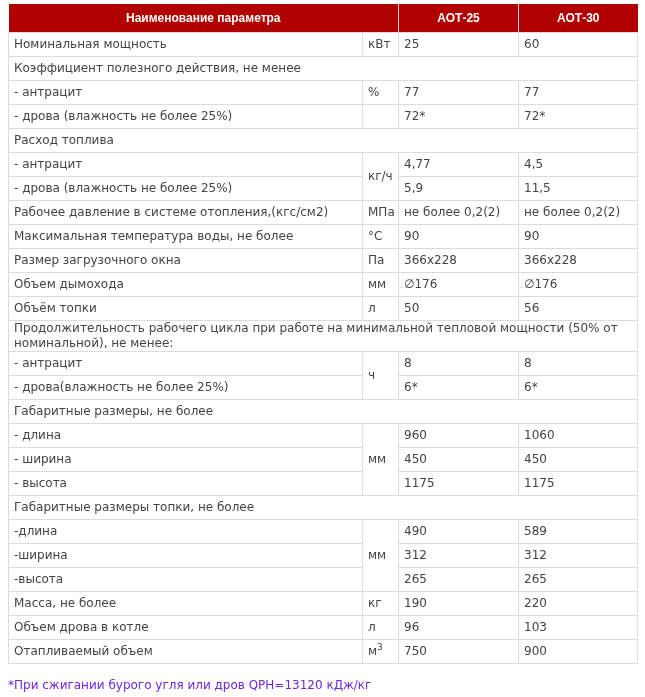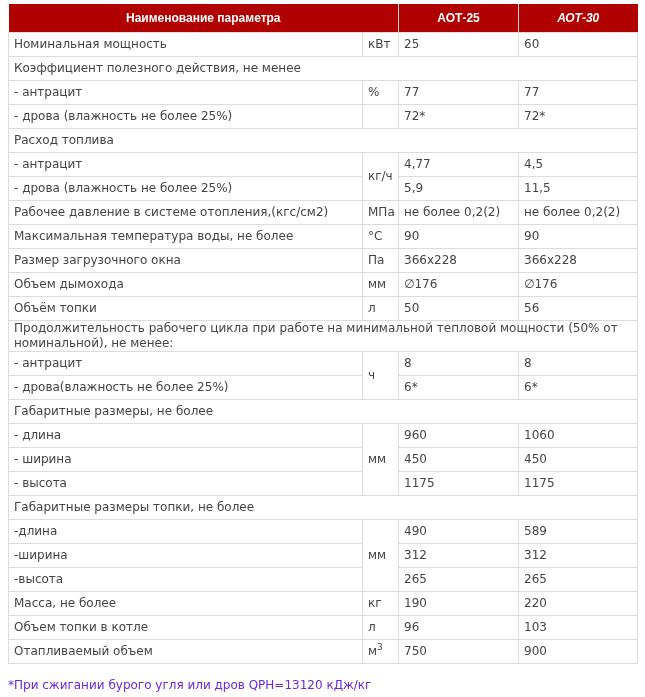--- a/index.html
+++ b/index.html
@@ -4,21 +4,21 @@
 <style>
   html, body { margin: 0; padding: 0; background: #ffffff; }
   body { width: 645px; height: 697px; position: relative; font-family: "DejaVu Sans", sans-serif; font-size: 12px; color: #444; }
   table.spec { position: absolute; left: 8px; top: 4px; width: 629px; border-collapse: collapse; table-layout: fixed; }
   table.spec col.c-name { width: 354px; }
   table.spec col.c-unit { width: 36px; }
   table.spec col.c-v1 { width: 120px; }
   table.spec col.c-v2 { width: 119px; }
   table.spec th { background: #b00000; color: #ffffff; font-weight: bold; height: 28px; font-size: 12px; text-align: center; border: 1px solid #d8d8d8; border-top: none; border-bottom: none; padding: 0; font-family: "Liberation Sans", sans-serif; }
   table.spec th:first-child { border-left: none; }
-  table.spec th:last-child { border-right: none; font-style: italic; }
+  table.spec th:last-child { border-right: none; }
   table.spec td { border: 1px solid #dcdcdc; height: 23px; padding: 0 5px; line-height: 15px; vertical-align: middle; }
   td.unit, td.val { text-align: left; padding: 0 2px; }
   td.sub { padding-left: 20px; }
   td.group { padding-top: 3px; padding-bottom: 3px; }
   sup { font-size: 9px; line-height: 0; }
   .footnote { position: absolute; left: 8px; top: 678px; font-size: 12px; color: #6d28d9; }
 </style>
 </head>
 <body>
 
@@ -154,21 +154,21 @@
       <td class="val">265</td>
       <td class="val">265</td>
     </tr>
     <tr>
       <td>Масса, не более</td>
       <td class="unit">кг</td>
       <td class="val">190</td>
       <td class="val">220</td>
     </tr>
     <tr>
-      <td>Объем топки в котле</td>
+      <td>Объем дрова в котле</td>
       <td class="unit">л</td>
       <td class="val">96</td>
       <td class="val">103</td>
     </tr>
     <tr>
       <td>Отапливаемый объем</td>
       <td class="unit"><span>м</span><sup>3</sup></td>
       <td class="val">750</td>
       <td class="val">900</td>
     </tr>

